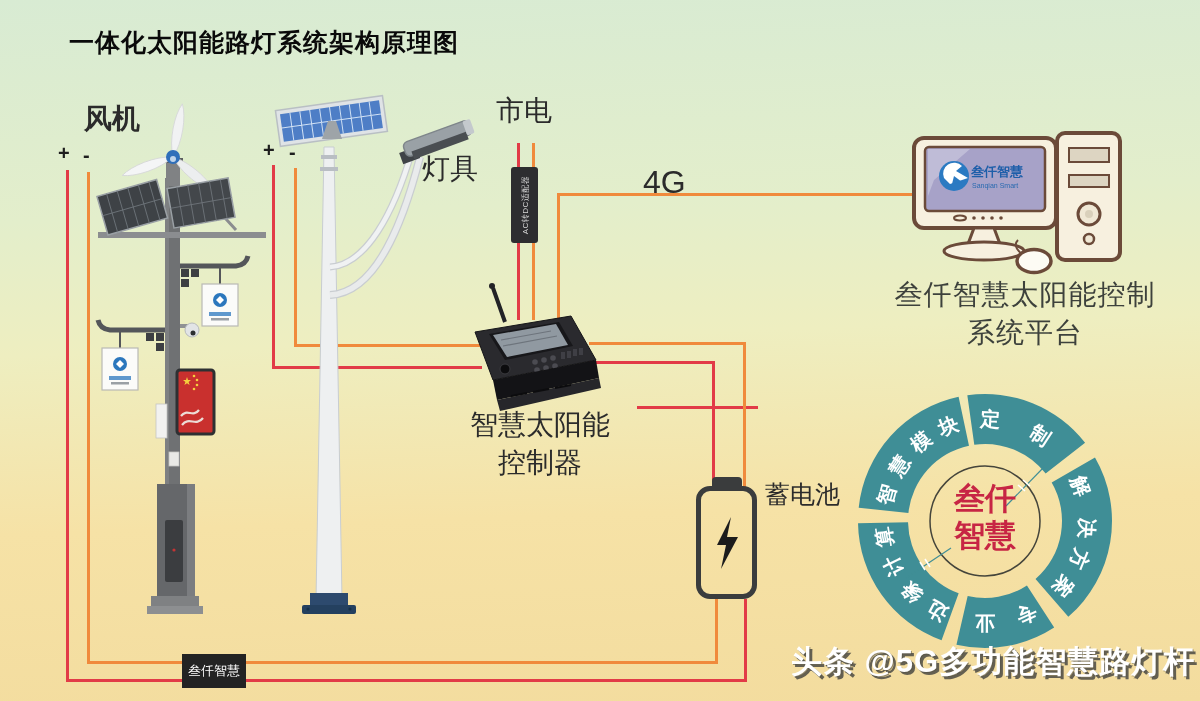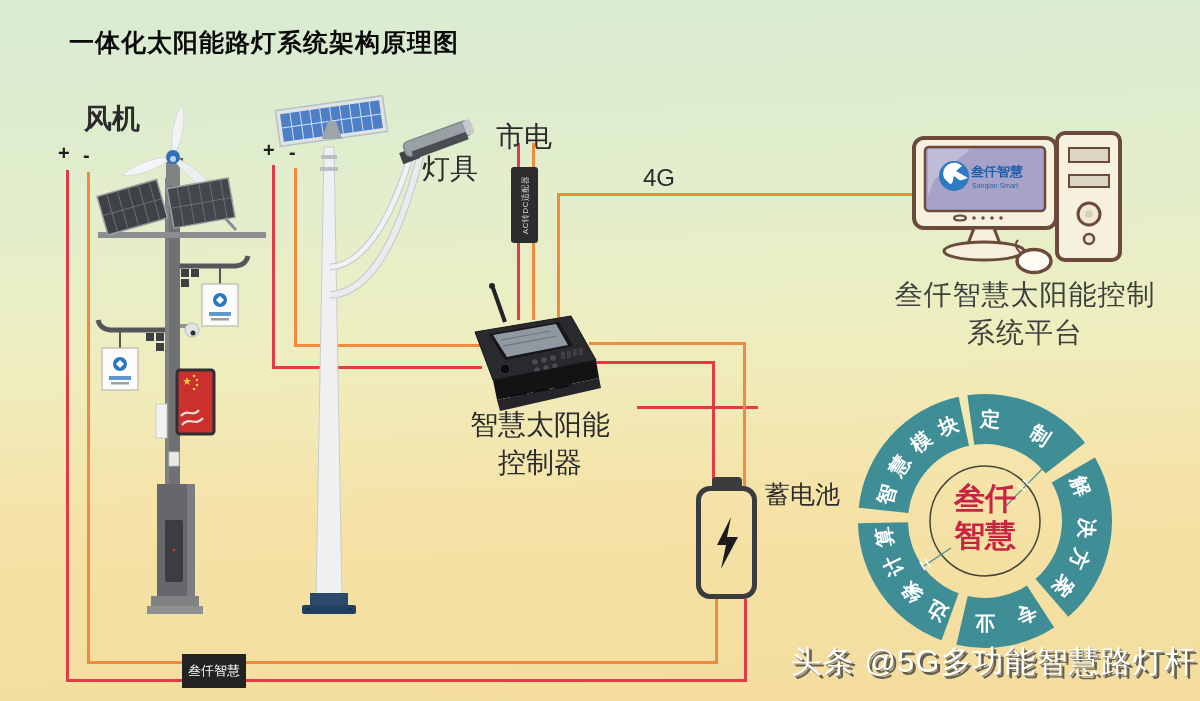--- a/index.html
+++ b/index.html
@@ -17,21 +17,21 @@
     font-size:8px;color:#d6d6d6;white-space:nowrap;letter-spacing:.5px;}
   #battery{position:absolute;left:696px;top:486px;width:61px;height:113px;border:5px solid #3a3c3d;
     border-radius:14px;box-sizing:border-box;display:flex;align-items:center;justify-content:center;}
   #battery-terminal{position:absolute;left:712px;top:477px;width:30px;height:11px;background:#3a3c3d;border-radius:4px 4px 0 0;}
   #wind-controller{position:absolute;left:182px;top:654px;width:64px;height:34px;background:#232323;
     display:flex;align-items:center;justify-content:center;color:#fff;font-size:13px;}
   #controller-label{position:absolute;left:430px;top:406px;width:220px;text-align:center;font-size:28px;
     line-height:1.35;color:#2b2b2b;}
   #platform-label{position:absolute;left:870px;top:276px;width:310px;text-align:center;font-size:28px;
     line-height:1.35;color:#3d413c;letter-spacing:1px;}
-  #watermark{position:absolute;left:791px;top:641px;font-size:31px;font-weight:normal;color:#ffffff;
+  #watermark{position:absolute;left:791px;top:641px;font-size:31px;font-weight:bold;color:#ffffff;
     text-shadow:3px 3px 0 rgba(84,82,72,.9),1px 1px 0 rgba(84,82,72,.6);letter-spacing:1px;}
   svg{position:absolute;overflow:visible;}
   svg text{font-family:"Liberation Sans","DejaVu Sans",sans-serif;}
   .ring-seg{fill:var(--ring);}
   .ring-char{font-size:20px;font-weight:bold;fill:#ffffff;text-anchor:middle;dominant-baseline:central;}
   .ring-center{font-size:31px;font-weight:bold;fill:var(--ring-center);text-anchor:middle;}
   .ring-inner-circle{fill:none;stroke:#45453b;stroke-width:1.5;}
   .ring-deco{stroke:var(--ring);stroke-width:1.2;fill:none;}
   .ring-tick{stroke:#fff;stroke-width:1.6;fill:none;}
   .logo-cn{font-size:13px;font-weight:bold;fill:#1d5ea9;}
@@ -277,22 +277,22 @@
     <text x="142" y="168" class="ring-center">智慧</text>
   </svg>
 
   <div id="wind-controller">
     <span>叁仟智慧</span>
   </div>
 
   <div id="title">一体化太阳能路灯系统架构原理图</div>
   <div class="lbl" style="left:84px;top:104px;font-weight:bold;">风机</div>
   <div class="lbl" style="left:422px;top:154px;">灯具</div>
-  <div class="lbl" style="left:496px;top:124px;font-family:Liberation Mono, monospace;">市电</div>
-  <div class="lbl" style="left:643px;top:165px;font-size:24px;">4G</div>
+  <div class="lbl" style="left:496px;top:96px;">市电</div>
+  <div class="lbl" style="left:643px;top:165px;font-size:32px;">4G</div>
   <div class="lbl" style="left:765px;top:481px;font-size:25px;">蓄电池</div>
 
   <div class="pm" style="left:58px;top:142px;">+</div>
   <div class="pm" style="left:83px;top:144px;">-</div>
   <div class="pm" style="left:263px;top:139px;">+</div>
   <div class="pm" style="left:289px;top:141px;">-</div>
 
   <div id="controller-label">
     <div>智慧太阳能</div>
     <div>控制器</div>

